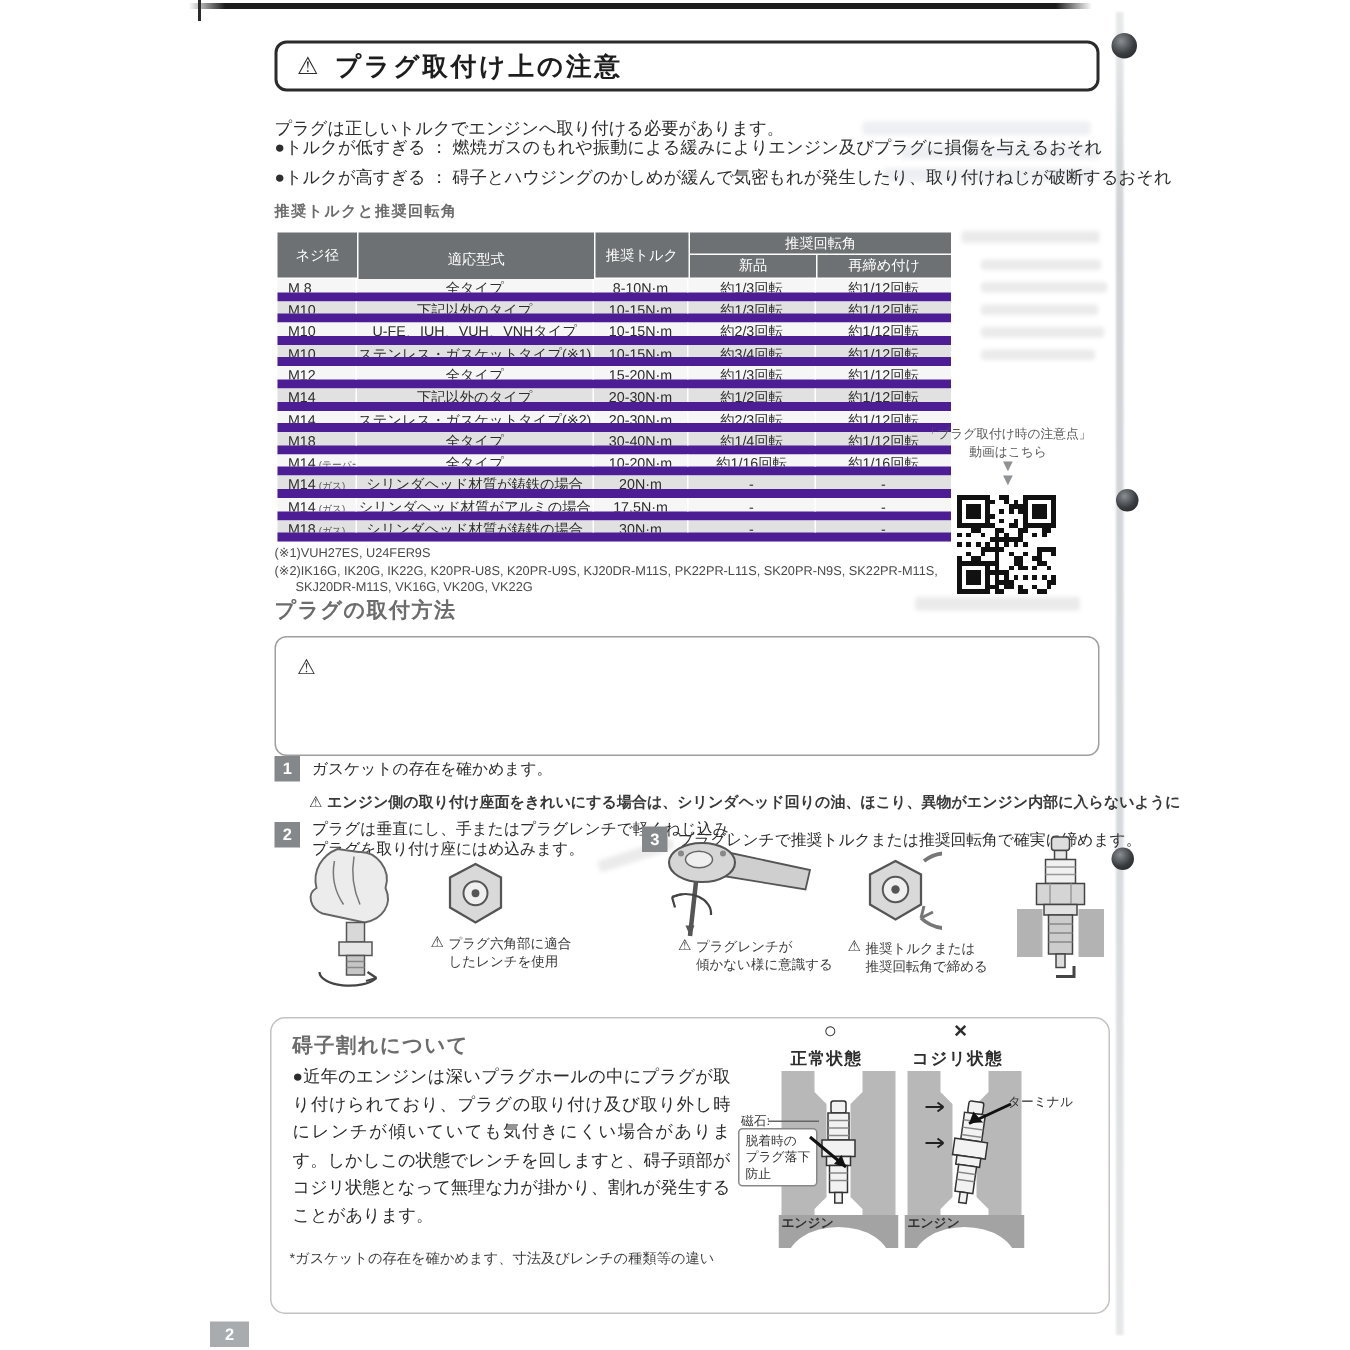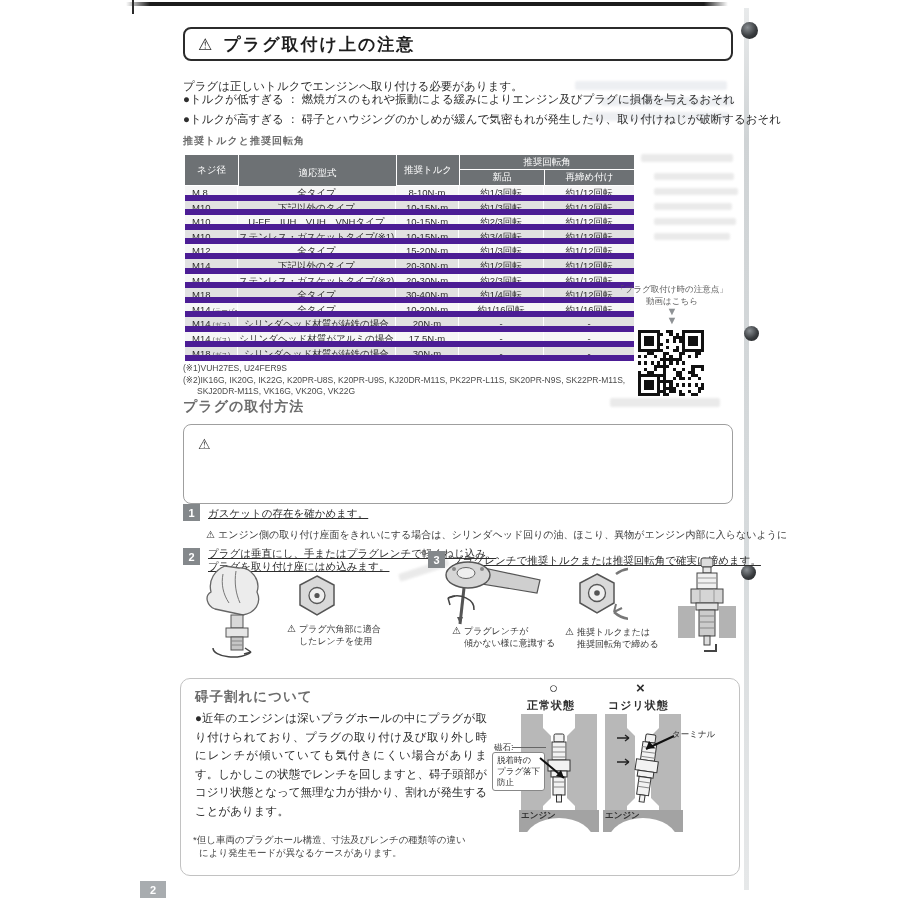--- a/index.html
+++ b/index.html
@@ -39,21 +39,21 @@
   .foot{font-size:8.5px;color:#4a4a4a;line-height:11.5px;}
   
   .vidnote{left:597px;top:283px;width:150px;text-align:center;font-size:8.5px;color:#5a5a5a;line-height:12px;}
   .arrowdown{color:#8e9295;font-size:11px;line-height:9px;}
   
   .cbox{left:183px;top:424px;width:550px;height:80px;border:1.5px solid #9f9f9f;border-radius:8px;box-sizing:border-box;display:flex;padding:11px 12px 0 14px;background:#fff;}
   .cbox .tri{font-size:14px;color:#333;margin-right:8px;}
   .cbox .txt{font-size:11.5px;color:#222;line-height:20px;}
   
   .badge{width:17px;height:17px;background:#84888b;color:#fff;font-size:11px;font-weight:bold;display:flex;align-items:center;justify-content:center;}
-  .steptxt{font-size:10.5px;color:#2d2d2d;line-height:12.5px;text-decoration:underline;}
+  .steptxt{font-size:10.5px;color:#2d2d2d;line-height:12.5px;}
   .minicaut{font-size:10px;color:#3a3a3a;}
   .minicaut .tri{font-size:10px;margin-right:3px;}
   .cap{font-size:9px;color:#3a3a3a;line-height:12px;display:flex;}
   .cap .tri{font-size:10px;margin-right:3px;}
   
   .bbox{left:180px;top:678px;width:560px;height:198px;border:1px solid #c2c2c2;border-radius:10px;box-sizing:border-box;background:#fff;}
   .bpar{font-size:11.5px;color:#2c2c2c;line-height:18.5px;text-align:justify;}
   .bfoot{font-size:9.5px;color:#3f3f3f;line-height:13px;}
   .dlabel{font-size:11px;font-weight:bold;color:#2e2e2e;letter-spacing:1px;}
   .mark{font-size:15px;color:#2e2e2e;font-weight:bold;}
@@ -334,21 +334,21 @@
 </div>
 
 <div class="abs sec-h" style="left:183px;top:398px;font-size:14px;">プラグの取付方法</div>
 
 <div class="abs cbox">
   <span class="tri">⚠</span>
 </div>
 
 <div class="abs badge" style="left:183px;top:504px;">1</div>
 <div class="abs steptxt" style="left:208px;top:507px;">ガスケットの存在を確かめます。</div>
-<div class="abs minicaut" style="left:206px;top:528px;">
+<div class="abs minicaut" style="left:206px;top:528px;font-weight:bold;">
   <span class="tri">⚠</span><span>エンジン側の取り付け座面をきれいにする場合は、シリンダヘッド回りの油、ほこり、異物がエンジン内部に入らないように</span>
 </div>
 
 <div class="abs badge" style="left:183px;top:548px;">2</div>
 <div class="abs steptxt" style="left:208px;top:547px;">
   <div>プラグは垂直にし、手またはプラグレンチで軽くねじ込み、</div>
   <div>プラグを取り付け座にはめ込みます。</div>
 </div>
 
 <div class="abs badge" style="left:428px;top:551px;">3</div>
@@ -437,22 +437,21 @@
       <line x1="21" y1="72" x2="37" y2="72" stroke="#888"></line>
     <rect x="26" y="80" width="6" height="9" fill="#ddd" stroke="#444"></rect>
     <path d="M26,95 h12 v-7" fill="none" stroke="#444" stroke-width="2"></path>
   </svg>
 </div>
 
 <div class="abs bbox"></div>
 <div class="abs sec-h" style="left:195px;top:688px;font-size:13.5px;">碍子割れについて</div>
 <div class="abs bpar" style="left:195px;top:709px;width:292px;">●近年のエンジンは深いプラグホールの中にプラグが取り付けられており、プラグの取り付け及び取り外し時にレンチが傾いていても気付きにくい場合があります。しかしこの状態でレンチを回しますと、碍子頭部がコジリ状態となって無理な力が掛かり、割れが発生することがあります。</div>
 <div class="abs bfoot" style="left:193px;top:833px;">
-  <div>*但し車両のプラグホール構造、寸法及びレンチの種類等の違い</div>
-  <div style="padding-left:6px;">により発生モードが異なるケースがあります。</div>
+  <div>*ガスケットの存在を確かめます、寸法及びレンチの種類等の違い</div>
 </div>
 
 <div class="abs mark" style="left:549px;top:679px;">○</div>
 <div class="abs dlabel" style="left:527px;top:698px;">正常状態</div>
 <div class="abs mark" style="left:636px;top:679px;">×</div>
 <div class="abs dlabel" style="left:608px;top:698px;">コジリ状態</div>
 
 <div class="abs" style="left:519px;top:714px;">
   <svg width="80" height="118" viewBox="0 0 80 118">
     <rect x="2" y="0" width="76" height="98" fill="#b8b8b8"></rect>

